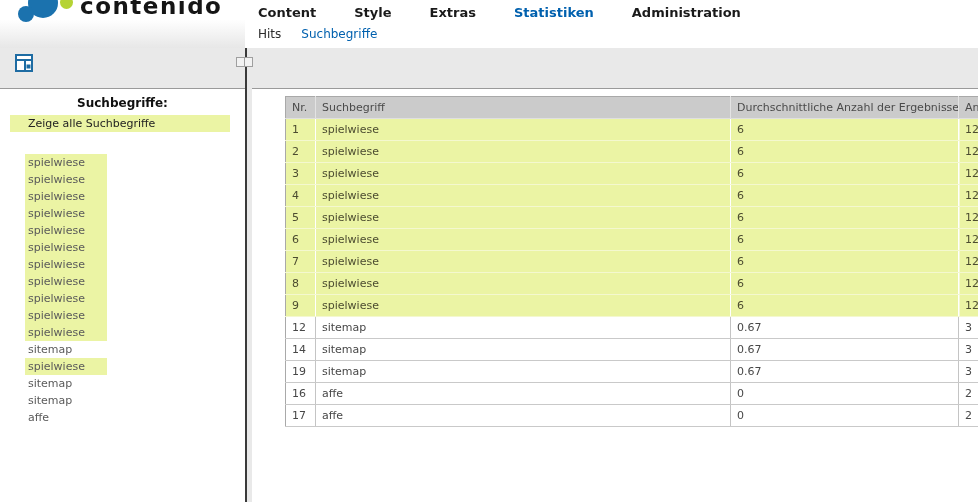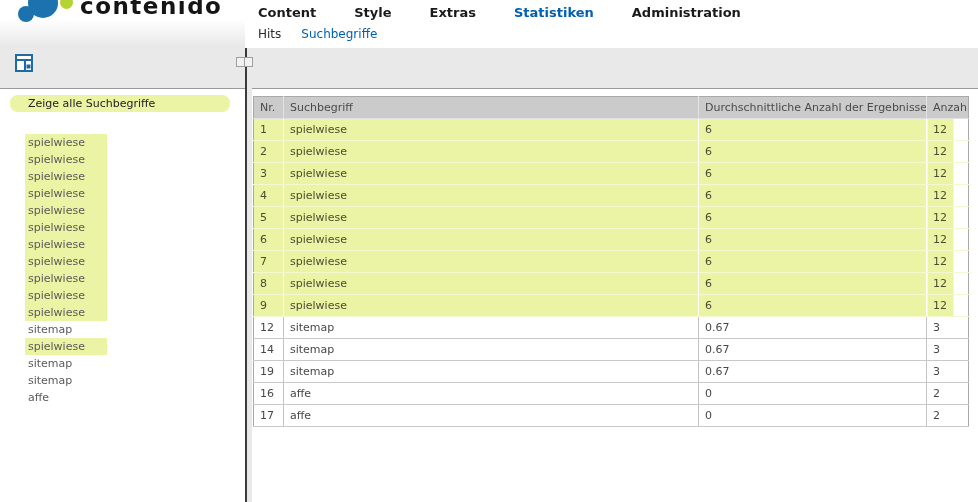--- a/index.html
+++ b/index.html
@@ -38,28 +38,28 @@
   .splitter-strip { position:absolute; top:48px; left:245px; width:7px; height:454px; background:#e9e9e9; }
   .splitter-line  { position:absolute; top:48px; left:245px; width:2px; height:454px; background:#3a3a3a; cursor:col-resize; }
   .splitter-handle{ position:absolute; top:57px; left:236px; width:17px; height:10px; display:flex; cursor:pointer; }
   .splitter-handle span { flex:1; background:#f2f2f2; border:1px solid #9f9f9f; }
   .splitter-handle span:first-child { border-right:none; }
 
   
   .sidebar { position:absolute; top:90px; left:0; width:245px; height:412px; background:#fff; }
   .sidebar-title { margin-top:6px; text-align:center; font-size:12px; font-weight:bold; color:#101010; }
   .show-all { margin:5px 15px 0 10px; height:17px; line-height:17px; padding-left:18px;
-              background:#ebf4a4; font-size:11px; color:#222; cursor:pointer; white-space:nowrap;border-radius:8px; }
+              background:#ebf4a4; font-size:11px; color:#222; cursor:pointer; white-space:nowrap; }
   .term-list { list-style:none; margin-top:22px; margin-left:25px; }
   .term { height:17px; line-height:17px; font-size:11px; color:#5a5a5a; padding-left:3px;
           width:82px; cursor:pointer; white-space:nowrap; }
   .term.marked { background:#ebf4a4; }
 
   
-  .main { position:absolute; top:89px; left:252px; width:726px; height:413px; background:#fff; }
+  .main { position:absolute; top:89px; left:252px; width:726px; height:413px; background:#fff;padding-left:32px; }
   table.stats { border-collapse:collapse; margin:7px 0 0 1px; width:715px; table-layout:fixed;
                 border:1px solid #a9a9a9; }
   table.stats th { background:#cbcbcb; color:#4a4a4a; font-weight:normal; font-size:11px;
                    text-align:left; height:22px; padding:0 4px 0 6px;
                    border-right:1px solid #e3e3e3; border-bottom:1px solid #e0e0e0; white-space:nowrap; overflow:hidden; }
   table.stats th:last-child { border-right:none; }
   table.stats td { font-size:11px; color:#474747; height:22px; padding:0 4px 0 6px;
                    border-right:1px solid #c4c4c4; border-bottom:1px solid #c9c9c9;
                    white-space:nowrap; overflow:hidden; background:#fff; }
   table.stats td:last-child { border-right:none; }
@@ -107,20 +107,21 @@
   <div class="toolbar-right"></div>
 
   <div class="splitter-strip"></div>
   <div class="splitter-line"></div>
   <div class="splitter-handle">
     <span></span>
     <span></span>
   </div>
 
   <aside class="sidebar">
+    <div class="sidebar-title">Suchbegriffe:</div>
     <div class="show-all">Zeige alle Suchbegriffe</div>
     <ul class="term-list" id="term-list">
         <li class="term marked">spielwiese</li>
         <li class="term marked">spielwiese</li>
         <li class="term marked">spielwiese</li>
         <li class="term marked">spielwiese</li>
         <li class="term marked">spielwiese</li>
         <li class="term marked">spielwiese</li>
         <li class="term marked">spielwiese</li>
         <li class="term marked">spielwiese</li>

